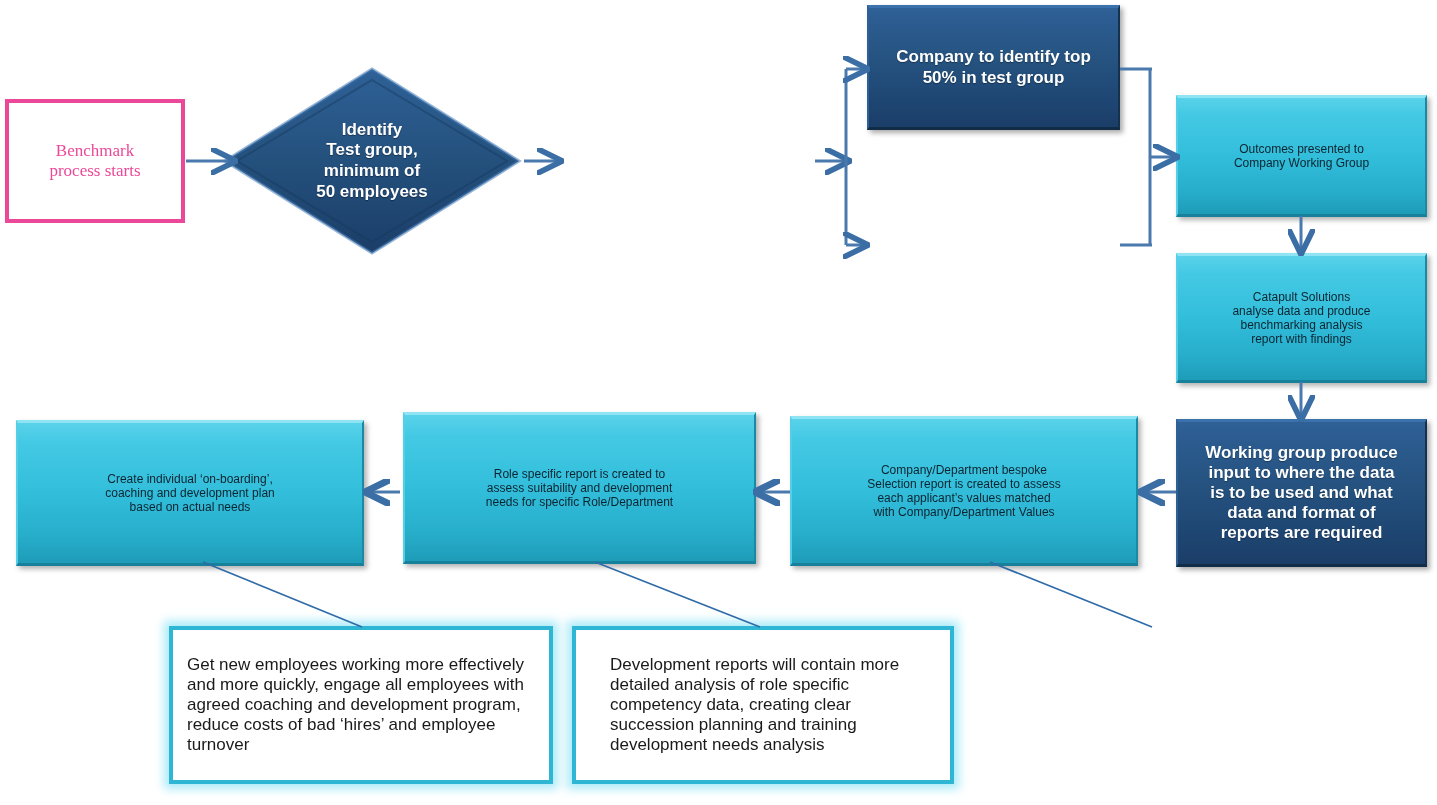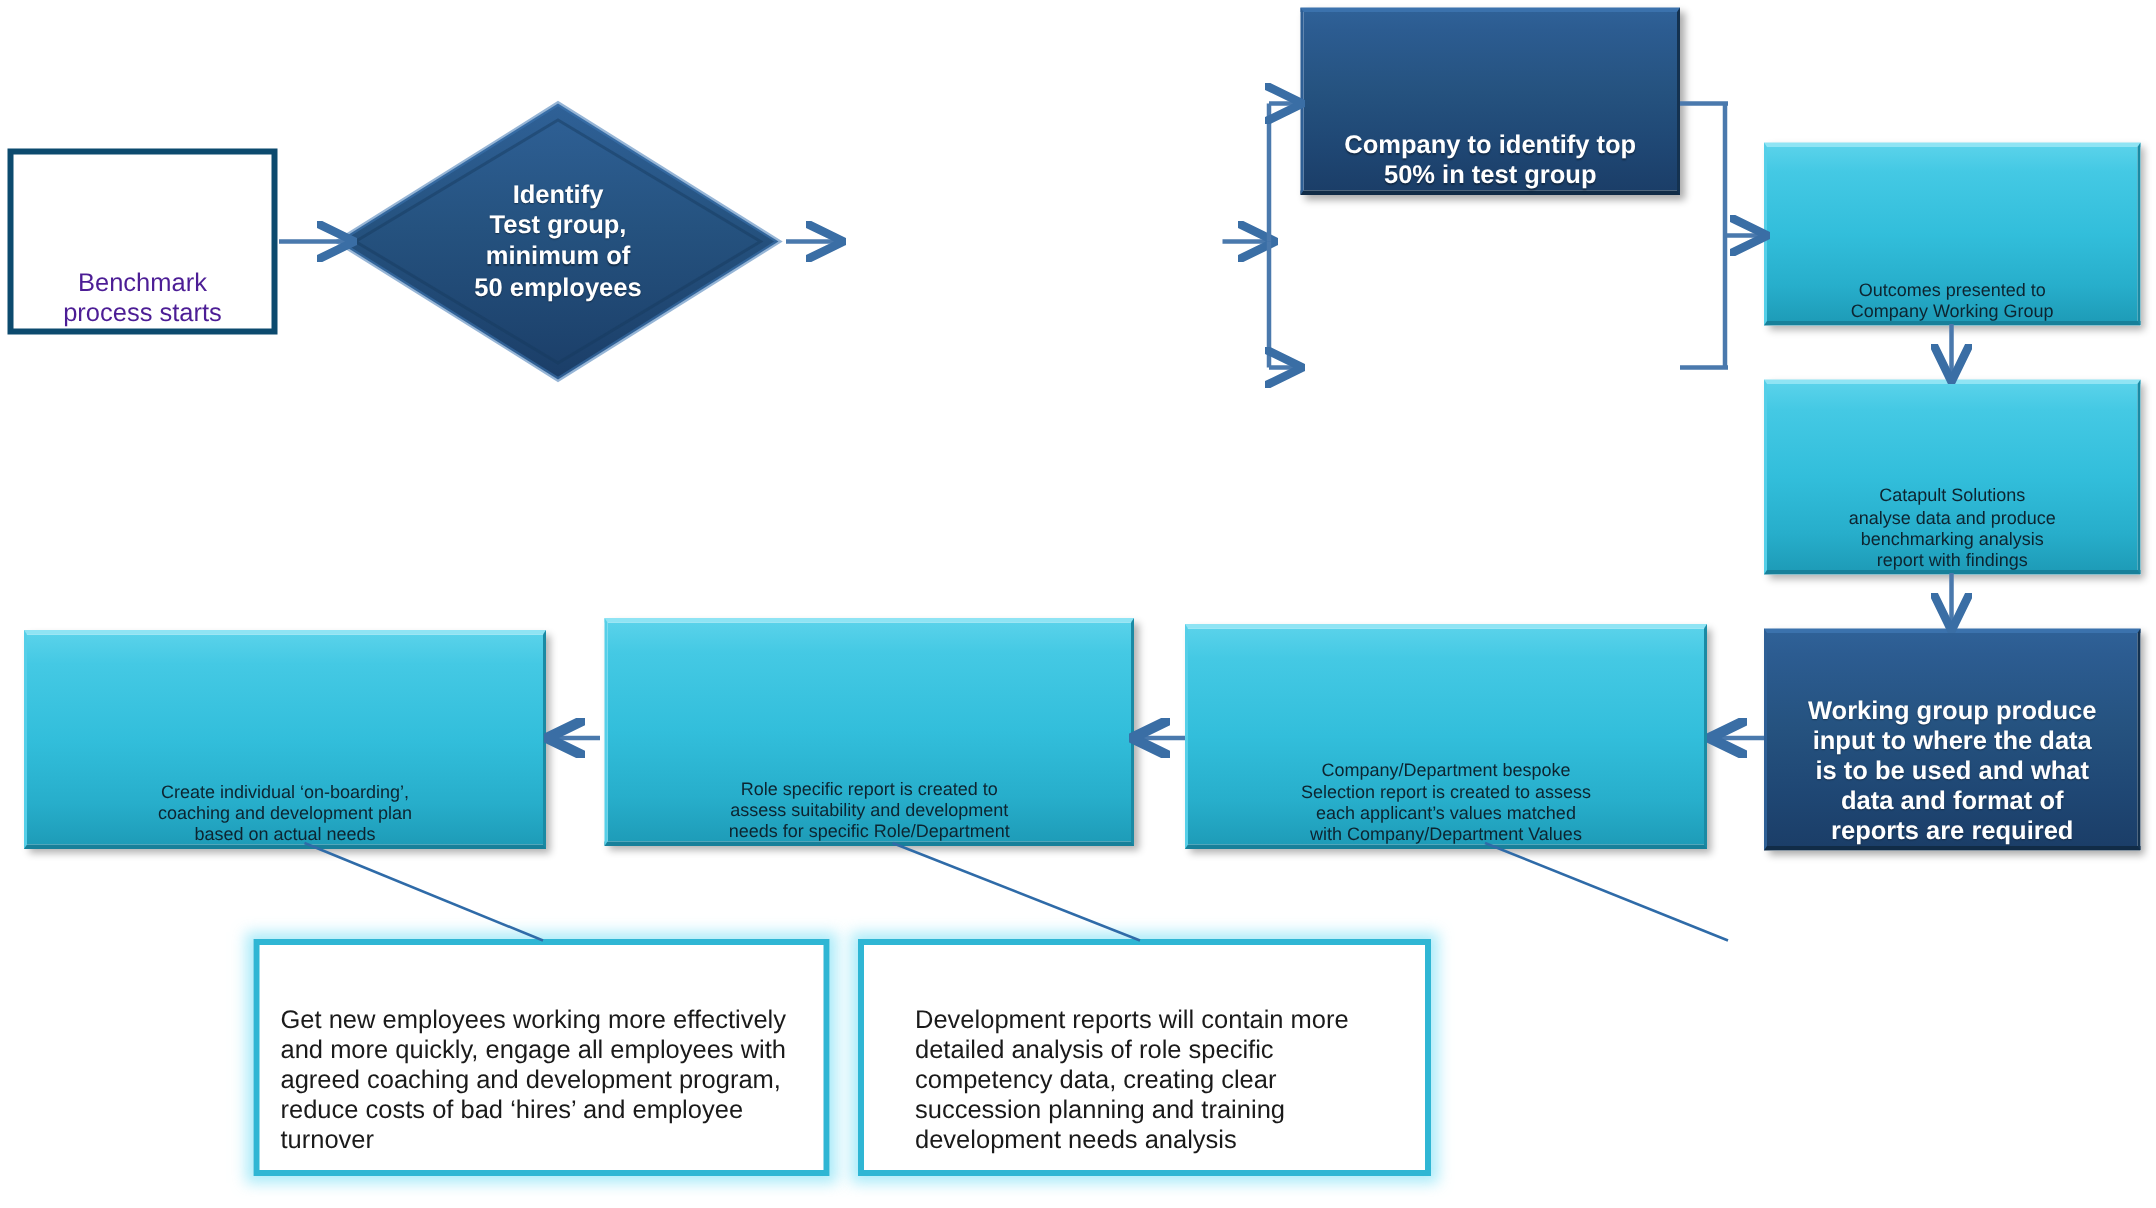--- a/index.html
+++ b/index.html
@@ -2,27 +2,27 @@
 <html><head>
 <meta charset="utf-8">
 <style>
   html,body{margin:0;padding:0;background:#ffffff;}
   body{
     width:1437px;height:805px;position:relative;overflow:hidden;
     font-family:"Liberation Sans","DejaVu Sans",sans-serif;
     -webkit-font-smoothing:antialiased;
   }
   #canvas{position:absolute;left:0;top:0;width:1437px;height:805px;}
-  .node{position:absolute;box-sizing:border-box;display:flex;align-items:flex-end;justify-content:center;text-align:center;}
+  .node{position:absolute;box-sizing:border-box;display:flex;align-items:center;justify-content:center;text-align:center;}
   .node .txt{width:100%;padding:0 8px;line-height:1.18;}
 
   
   .start{
-    background:#ffffff;border:4px solid #0c4a6e;
-    color:#4c1d95;font-size:17px;font-weight:400;
+    background:#ffffff;border:4px solid #ec4899;
+    color:#ec4899;font-size:17px;font-weight:400;font-family:Liberation Serif, serif;
   }
 
   
   .darkbox{
     color:#ffffff;font-weight:bold;font-size:17px;
     background:linear-gradient(180deg,#2f6197 0%,#2c5c91 10%,#25527f 45%,#1f4774 75%,#1b3e68 100%);
     border-top:3px solid #3b72ad;
     border-left:2px solid #2e5f95;
     border-right:2px solid #143250;
     border-bottom:3px solid #112c47;

